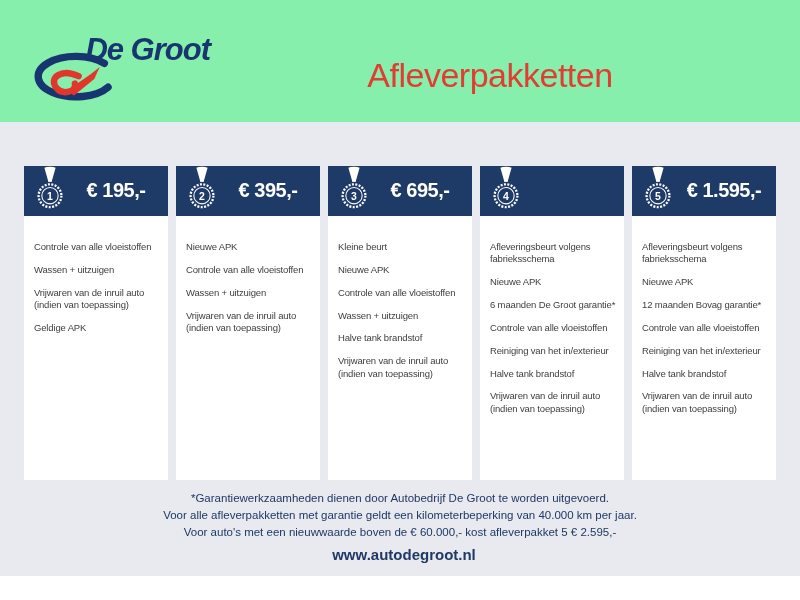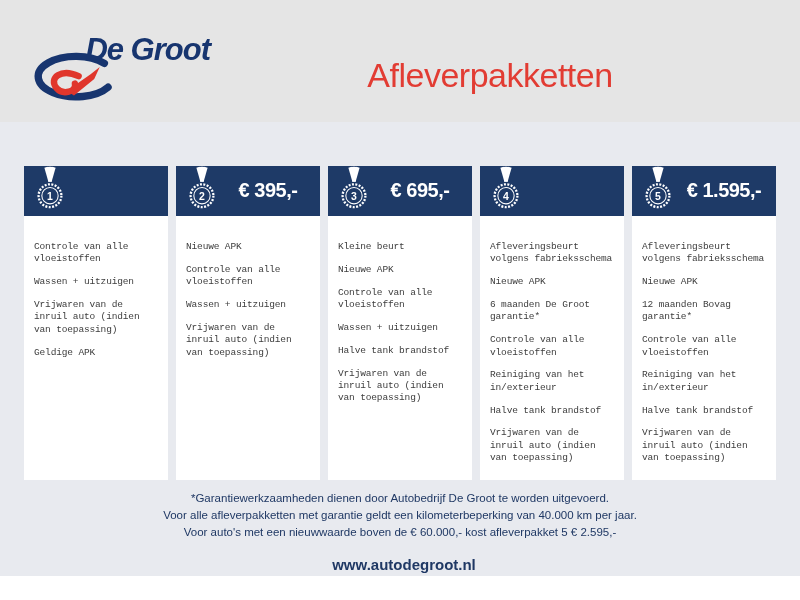--- a/index.html
+++ b/index.html
@@ -2,48 +2,48 @@
 <html><head>
 <meta charset="utf-8">
 <style>
   html,body{margin:0;padding:0;}
   body{
     width:800px;height:600px;position:relative;overflow:hidden;
     background:#ffffff;
     font-family:"Liberation Sans",sans-serif;
   }
   
-  .header-area{position:absolute;top:0;left:0;width:800px;height:152px;background:#e5e5e5;}
+  .header-area{position:absolute;top:0;left:0;width:800px;height:152px;background:#86efac;}
   .logo{position:absolute;left:28px;top:32px;width:190px;height:80px;}
   .logo-mark{position:absolute;left:0;top:16px;}
   .logo-text{position:absolute;left:52px;top:0;width:130px;text-align:right;}
   .logo-name{font-size:31px;font-weight:bold;font-style:italic;color:#17356f;letter-spacing:-1px;white-space:nowrap;}
   .logo-sub{font-size:13px;font-weight:bold;font-style:italic;color:#e0362c;margin-top:-4px;}
   .page-title{
     position:absolute;left:290px;top:56px;width:400px;text-align:center;
     font-size:34px;color:#e23c33;letter-spacing:-0.5px;
   }
   
   .panel{position:absolute;top:122px;left:0;width:800px;height:454px;background:#e8eaef;}
   .cards{display:flex;justify-content:center;gap:8px;padding-top:44px;}
   .card{width:144px;height:314px;background:#ffffff;display:flex;flex-direction:column;box-sizing:border-box;}
   .card-header{height:50px;background:#1e3a67;display:flex;align-items:flex-start;flex:none;}
   .medal{margin-left:7px;width:38px;height:48px;flex:none;}
   .price{
     flex:1;text-align:center;color:#ffffff;font-weight:bold;font-size:20px;
     margin-top:13px;letter-spacing:-0.5px;padding-right:5px;white-space:nowrap;
   }
-  .card-body{padding:25px 8px 8px 10px;font-family:Liberation Mono, monospace;}
+  .card-body{padding:25px 8px 8px 10px;}
   .item{
     font-size:9.5px;letter-spacing:-0.15px;color:#3d3d3d;
     line-height:1.3;margin-bottom:10.5px;
   }
   
   .disclaimer{margin-top:10px;text-align:center;color:#1f3864;font-size:11.5px;line-height:17px;}
-  .website{margin-top:15px;text-align:center;color:#1f3864;font-size:15px;font-weight:bold;padding-left:8px;}
+  .website{margin-top:5px;text-align:center;color:#1f3864;font-size:15px;font-weight:bold;padding-left:8px;}
 </style>
 </head>
 <body>
 
 <div class="header-area">
   <div class="logo">
     <svg class="logo-mark" width="92" height="60" viewBox="0 0 100 64">
       <path d="M 83 16 A 41 22 0 1 0 87 42" fill="none" stroke="#17356f" stroke-width="8" stroke-linecap="round"></path>
       <path d="M 55 30 C 36 21, 22 32, 31 43 C 38 51, 53 47, 51 38" fill="none" stroke="#e0362c" stroke-width="7" stroke-linecap="round"></path>
       <path d="M 42 46 L 68 28 L 78 20 L 72 33 L 50 51 Z" fill="#e0362c"></path>
@@ -63,20 +63,21 @@
         <g fill="#ffffff">
           <rect x="18.3" y="0.5" width="3.4" height="15.5" transform="rotate(-16 20 16)"></rect>
           <rect x="18.3" y="0.5" width="3.4" height="15.5" transform="rotate(-5.5 20 16)"></rect>
           <rect x="18.3" y="0.5" width="3.4" height="15.5" transform="rotate(5.5 20 16)"></rect>
           <rect x="18.3" y="0.5" width="3.4" height="15.5" transform="rotate(16 20 16)"></rect>
         </g>
         <circle cx="20" cy="31" r="12" fill="none" stroke="#ffffff" stroke-width="2.4" stroke-dasharray="2.1 1.5"></circle>
         <circle cx="20" cy="31" r="8.6" fill="none" stroke="#ffffff" stroke-width="1.1"></circle>
         <text class="medal-num" x="20" y="35" text-anchor="middle" font-size="11" font-weight="bold" fill="#ffffff" font-family="Liberation Sans, sans-serif">1</text>
       </svg>
+      <div class="price">€ 195,-</div>
     </div>
     <div class="card-body">
           <div class="item">Controle van alle vloeistoffen</div>
           <div class="item">Wassen + uitzuigen</div>
           <div class="item">Vrijwaren van de inruil auto (indien van toepassing)</div>
           <div class="item">Geldige APK</div>
         </div>
   </div>
 
   <div class="card">

